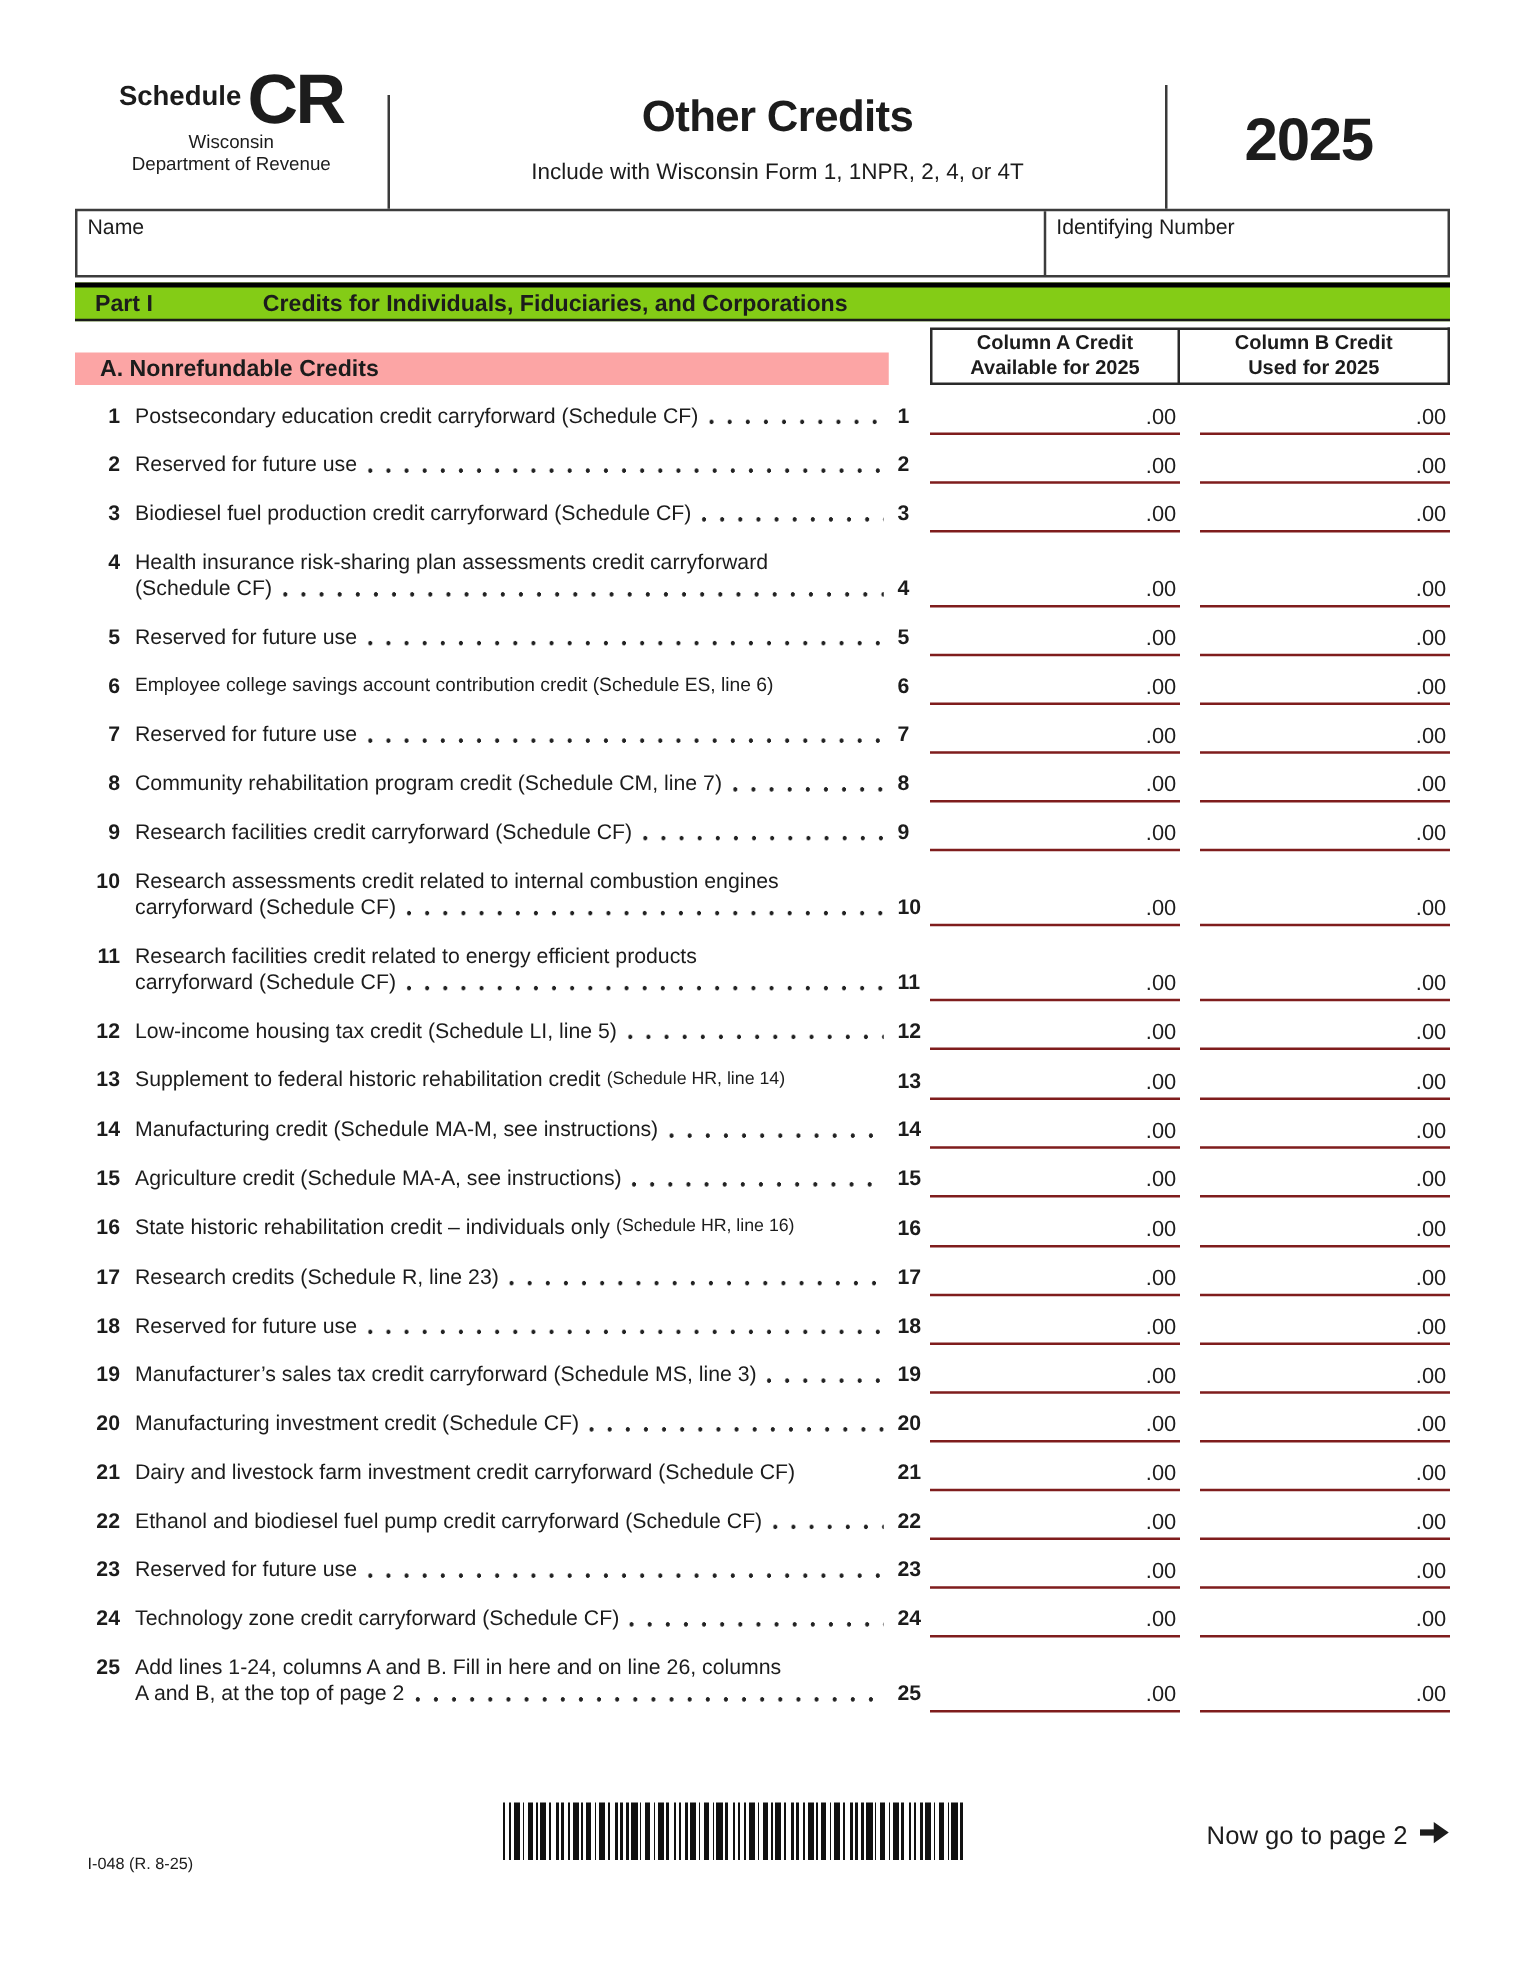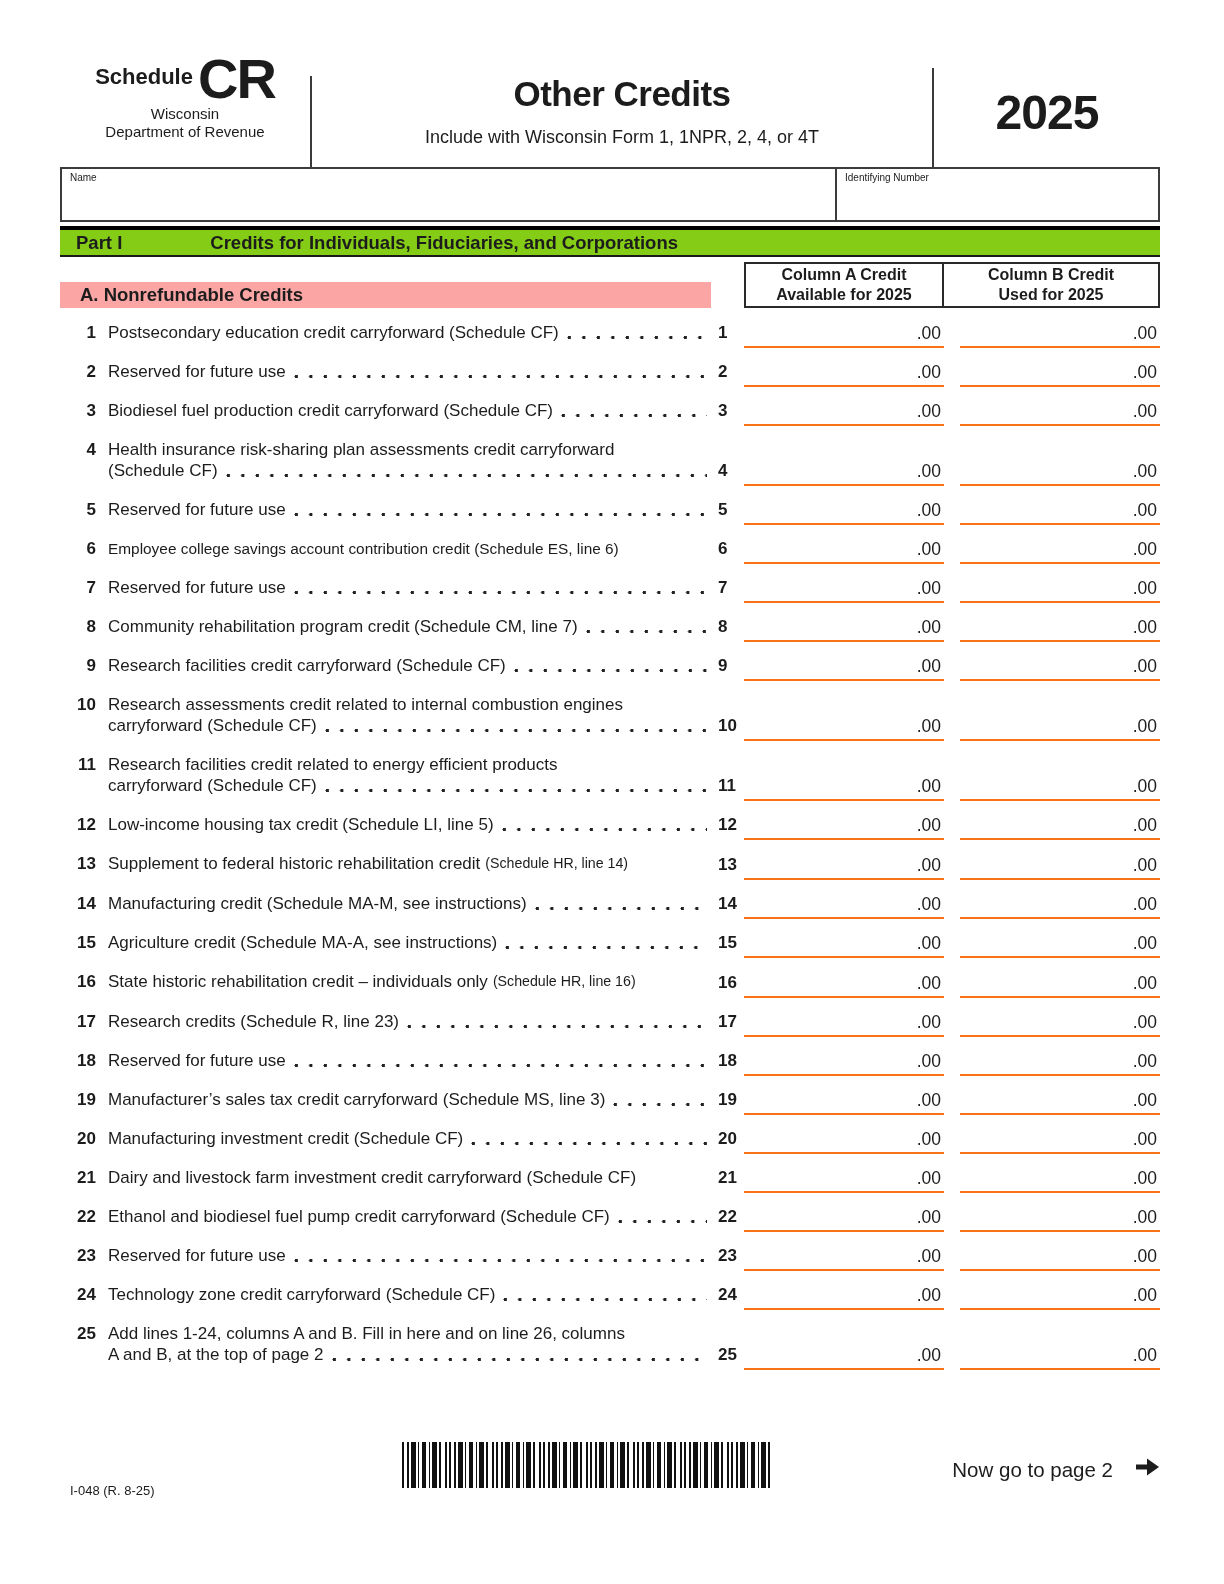--- a/index.html
+++ b/index.html
@@ -22,21 +22,21 @@
   .vdiv { width: 2px; background: #3a3a3a; align-self: flex-end; }
   .vdiv-1 { height: 91px; }
   .vdiv-2 { height: 99px; }
   .title-block { flex: 1; text-align: center; }
   .form-title { font-weight: bold; font-size: 35px; margin-top: 22px; letter-spacing: -0.5px; }
   .form-subtitle { font-size: 18px; margin-top: 13px; }
   .year-block { width: 226px; text-align: center; font-weight: bold; font-size: 48px; letter-spacing: -1px; padding-top: 33px; }
 
   
   .id-row { display: flex; height: 55px; border: 2px solid #3c3c3c; }
-  .cell { padding: 3px 8px; font-size: 10px; display: flex; flex-direction: row; gap: 45px; }
+  .cell { padding: 3px 8px; font-size: 17px; display: flex; flex-direction: row; gap: 45px; }
   .cell .fill { flex: 1; }
   .name-cell { flex: 1; }
   .idnum-cell { width: 323px; border-left: 2px solid #3c3c3c; }
 
   
   .part-bar {
     margin-top: 4px; height: 31px;
     background: #84cc16;
     border-top: 4px solid #000;
     border-bottom: 2px solid #1a1a1a;
@@ -76,21 +76,21 @@
   .lline { display: flex; white-space: nowrap; }
   .small { font-size: 14.2px; margin-left: 5px; align-self: flex-end; padding-bottom: 1px; }
   .row.fit .lline, .row.fit .small { font-size: 15.4px; }
   .dots {
     flex: 1 1 auto; min-width: 6px; height: 5px;
     align-self: flex-end; margin: 0 4px 3px 8px;
     background-image: radial-gradient(circle at 2.2px 2.5px, #222 1.55px, transparent 1.9px);
     background-size: 14.5px 5px; background-repeat: repeat-x;
   }
   .amt {
-    border-bottom: 2px solid #f97316; text-align: right;
+    border-bottom: 2px solid #7f1d1d; text-align: right;
     font-size: 17.5px; line-height: 20px; padding: 0 3px 3px 0;
   }
 
   
   .form-footer {
     margin-top: 72px;
     display: grid; grid-template-columns: 1fr auto 1fr;
     align-items: end;
   }
   .revision { justify-self: start; font-size: 13px; padding-left: 10px; transform: translateY(10px); }
@@ -101,21 +101,21 @@
       #111 0 2px,  transparent 2px 5px,
       #111 5px 7px,  transparent 7px 9px,
       #111 9px 14px, transparent 14px 16px,
       #111 16px 17px, transparent 17px 20px,
       #111 20px 24px, transparent 24px 27px,
       #111 27px 28px, transparent 28px 30px,
       #111 30px 35px, transparent 35px 37px,
       #111 37px 39px, transparent 39px 43px,
       #111 43px 45px, transparent 45px 47px);
   }
-  .next { justify-self: end; display: flex; align-items: center; gap: 22px; font-size: 20.5px; transform: translateY(-6px); }
+  .next { justify-self: end; display: flex; align-items: center; gap: 9px; font-size: 20.5px; transform: translateY(-6px); }
   .arrow-icon { display: inline-block; }
 </style>
 </head>
 <body>
 
 <div class="page">
 
   <header class="form-header">
     <div class="brand">
       <div class="brand-top">

